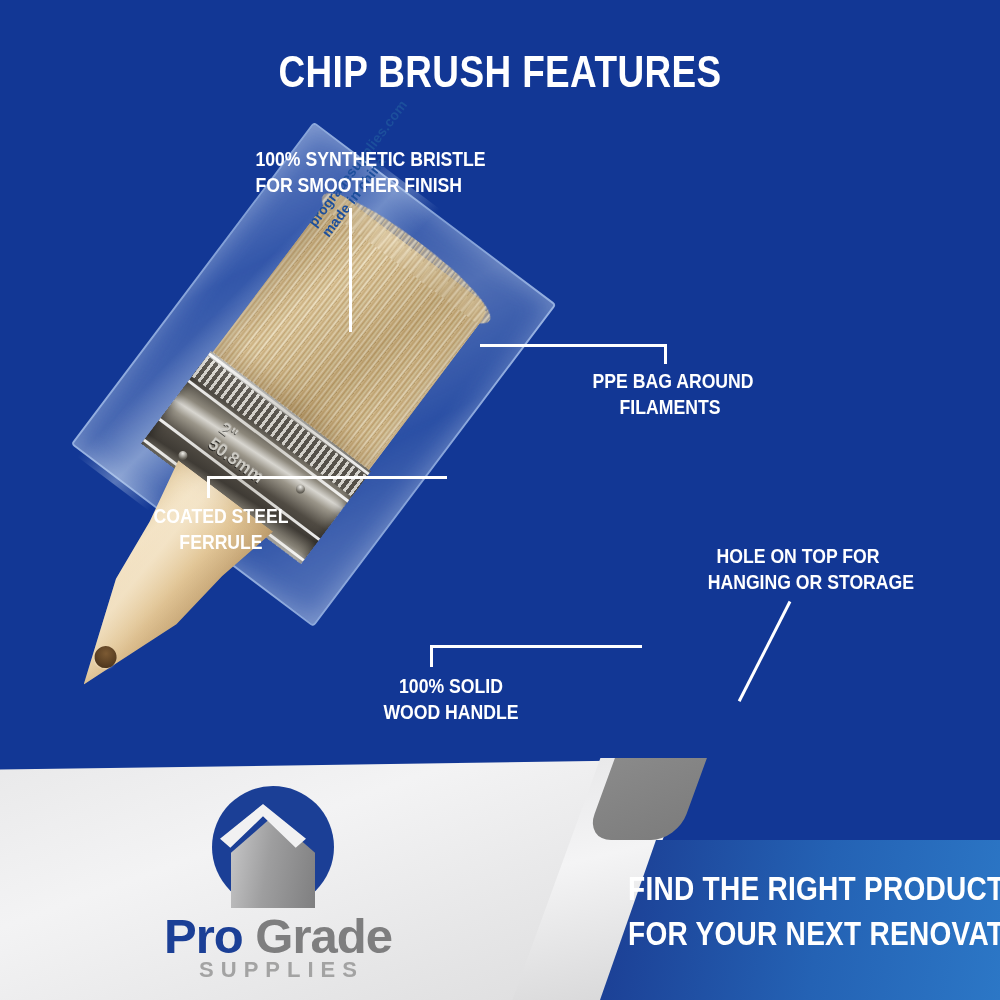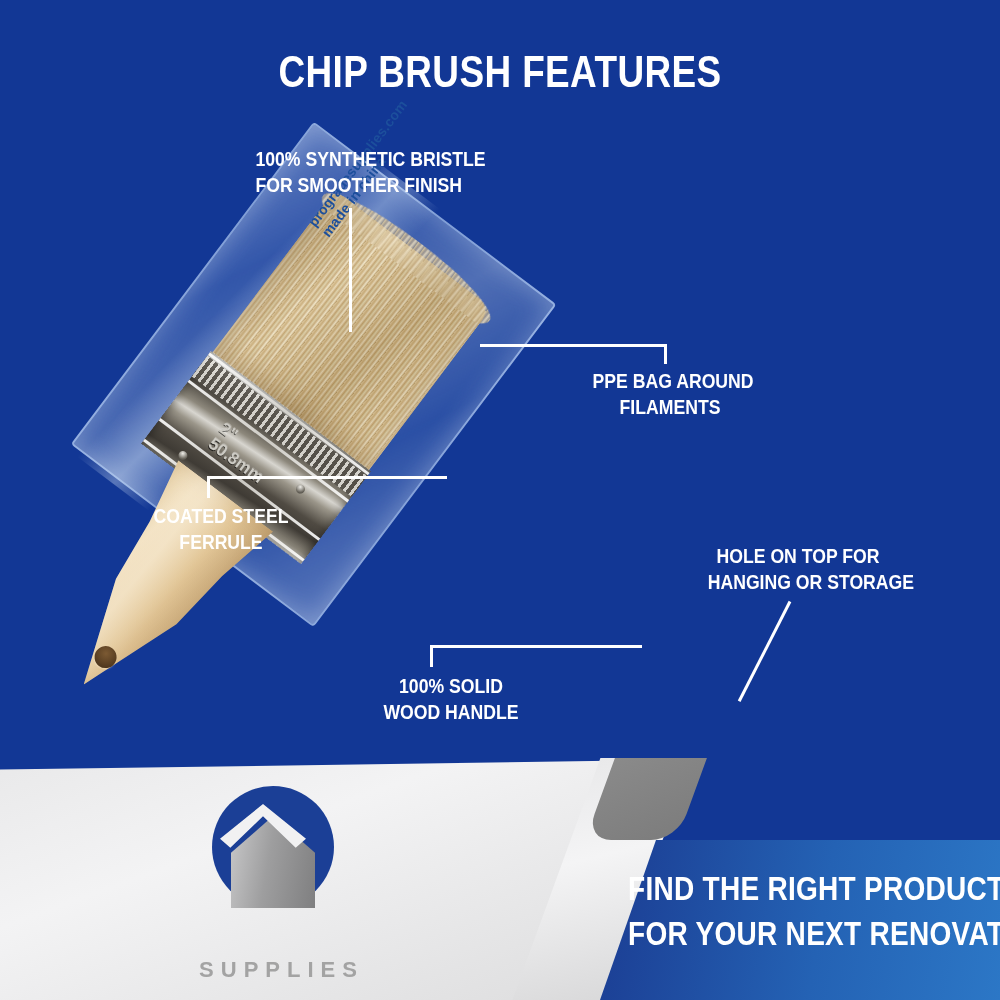--- a/index.html
+++ b/index.html
@@ -388,20 +388,23 @@
 
   <div id="bottom-white"></div>
   <div id="divider-white"></div>
   <div id="divider-gray"></div>
 
   <div id="logo-mark">
     <div id="logo-circle"></div>
     <div id="logo-house"></div>
     <div id="logo-notch"></div>
   </div>
+  <div id="logo-wordmark">
+    <span id="logo-pro">Pro</span><span>&nbsp;</span><span id="logo-grade">Grade</span>
+  </div>
   <div id="logo-sub">SUPPLIES</div>
 
   <div id="tagline-panel"></div>
   <div id="tagline-text">
     <span>FIND THE RIGHT PRODUCT</span>
     <span>FOR YOUR NEXT RENOVATION</span>
   </div>
 
 </div>
 

